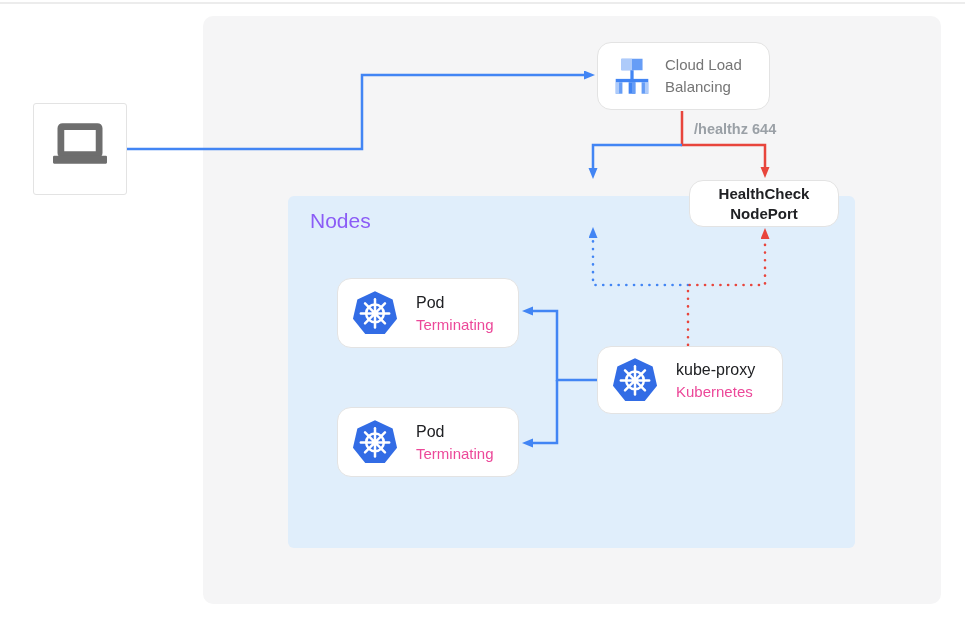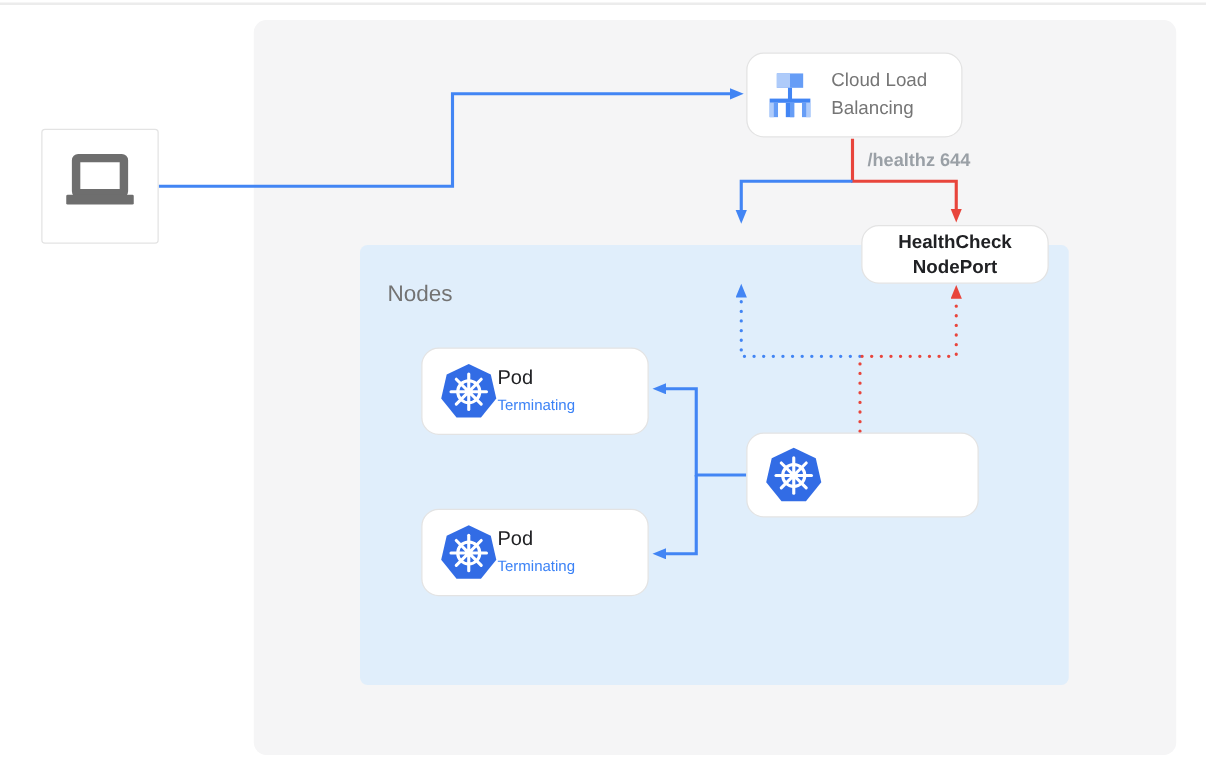--- a/index.html
+++ b/index.html
@@ -14,41 +14,41 @@
     --c-healthz_gray:#9aa0a6;
     --c-laptop_gray:#6e6e6e;
     --c-top_rule:#ececec;
   }
   html,body{margin:0;padding:0;background:#fff;}
   body{font-family:"Liberation Sans","DejaVu Sans",sans-serif;}
   .canvas{position:relative;width:965px;height:623px;background:#fff;overflow:hidden;}
   .top-rule{position:absolute;left:0;top:2px;width:100%;height:2px;background:var(--c-top_rule);}
   .outer-panel{position:absolute;left:203px;top:16px;width:738px;height:588px;background:var(--c-panel_bg);border-radius:10px;}
   .nodes-panel{position:absolute;left:288px;top:196px;width:567px;height:352px;background:var(--c-nodes_bg);border-radius:6px;}
-  .nodes-label{position:absolute;left:22px;top:13px;font-size:18px;color:#737373;margin-top:16px;}
+  .nodes-label{position:absolute;left:22px;top:13px;font-size:21px;color:#8b5cf6;}
   .wires{position:absolute;left:0;top:0;width:965px;height:623px;pointer-events:none;}
   .wire{fill:none;stroke-width:2.5px;}
   .wire-blue{stroke:var(--c-blue);}
   .wire-red{stroke:var(--c-red);}
   .dotted{stroke-dasharray:0.1 7.6;stroke-linecap:round;stroke-width:2.6px;}
   .arr-blue{fill:var(--c-blue);}
   .arr-red{fill:var(--c-red);}
   .box{position:absolute;background:#fff;border:1px solid var(--c-box_border);border-radius:14px;box-sizing:border-box;display:flex;align-items:center;}
   .laptop-box{left:33px;top:103px;width:94px;height:92px;justify-content:center;border-radius:3px;}
   .clb-box{left:597px;top:42px;width:173px;height:68px;padding-left:11px;gap:10px;}
   .clb-text{font-size:15px;line-height:22px;color:var(--c-text_gray);width:96px;}
   .port-box{justify-content:center;text-align:center;font-weight:700;font-size:15px;line-height:1.3;color:var(--c-text_dark);}
   .nodeport-box{left:517px;top:181px;width:151px;height:45px;}
   .hc-box{left:689px;top:180px;width:150px;height:47px;padding:12px 18px;}
-  .item-box{padding-left:14px;}
+  .item-box{padding-left:14px;gap:18px;}
   .pod1{left:337px;top:278px;width:182px;height:70px;}
   .pod2{left:337px;top:407px;width:182px;height:70px;}
   .kube-box{left:597px;top:346px;width:186px;height:68px;}
   .item-title{font-size:16px;line-height:22px;color:var(--c-text_dark);}
-  .item-sub{font-size:12px;line-height:21px;color:#3b82f6;}
+  .item-sub{font-size:15px;line-height:21px;color:#ec4899;}
   .healthz{position:absolute;left:694px;top:121px;font-size:14.5px;font-weight:700;color:var(--c-healthz_gray);}
   .k8s-icon{width:46px;height:46px;flex:0 0 auto;}
   .clb-icon{width:46px;height:46px;flex:0 0 auto;}
   .laptop-icon{width:72px;height:72px;}
 </style>
 </head>
 <body>
 
 <div class="canvas">
   <div class="top-rule"></div>
@@ -156,14 +156,18 @@
       <polygon points="12,0.6 21.2,5 23.5,15 17.1,23 6.9,23 0.5,15 2.8,5" fill="#326ce5"></polygon>
       <g stroke="#fff" stroke-width="1.3" stroke-linecap="round" fill="none">
         <circle cx="12" cy="12.2" r="4.6"></circle>
         <line x1="12" y1="4.8" x2="12" y2="19.6"></line>
         <line x1="4.6" y1="12.2" x2="19.4" y2="12.2"></line>
         <line x1="6.8" y1="7" x2="17.2" y2="17.4"></line>
         <line x1="17.2" y1="7" x2="6.8" y2="17.4"></line>
       </g>
       <circle cx="12" cy="12.2" r="1.7" fill="#fff"></circle>
     </svg>
+    <div>
+      <div class="item-title">kube-proxy</div>
+      <div class="item-sub">Kubernetes</div>
+    </div>
   </div>
 </div>
 
 </body></html>

